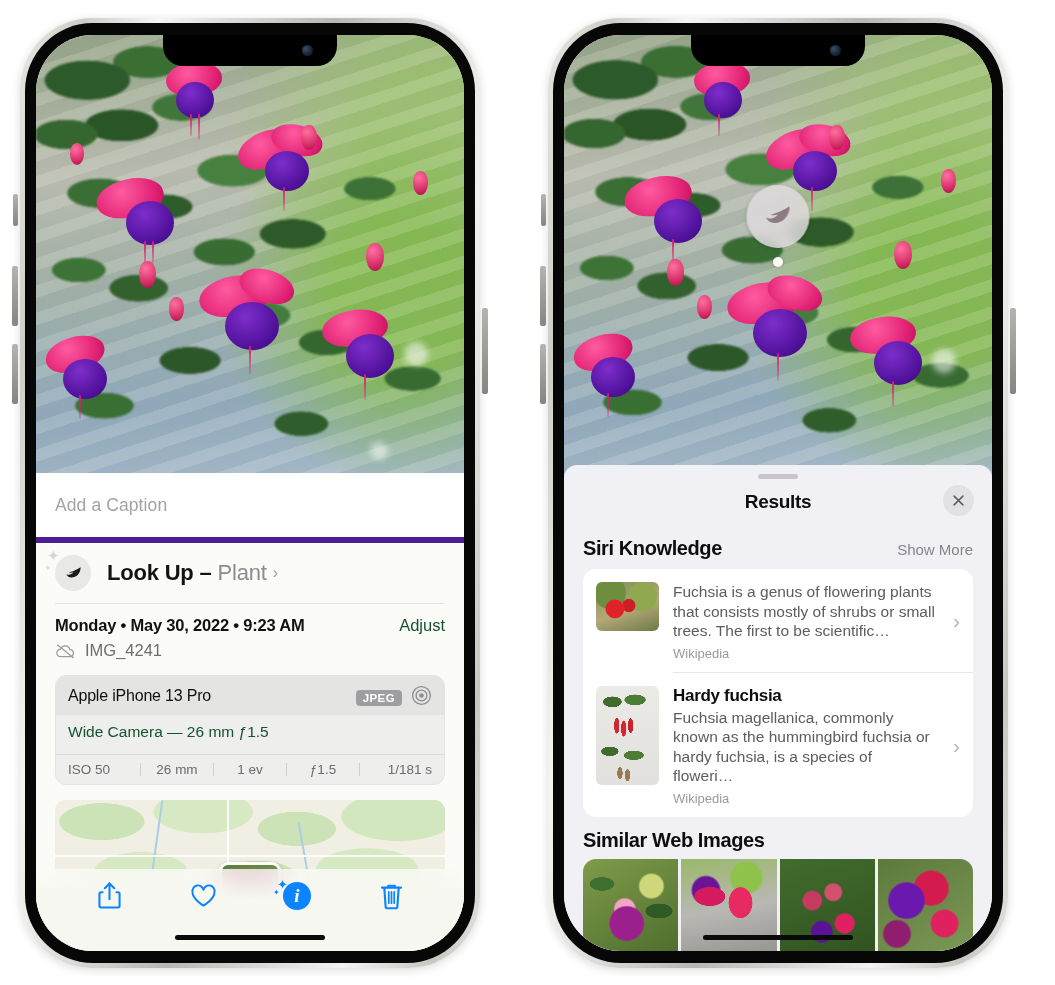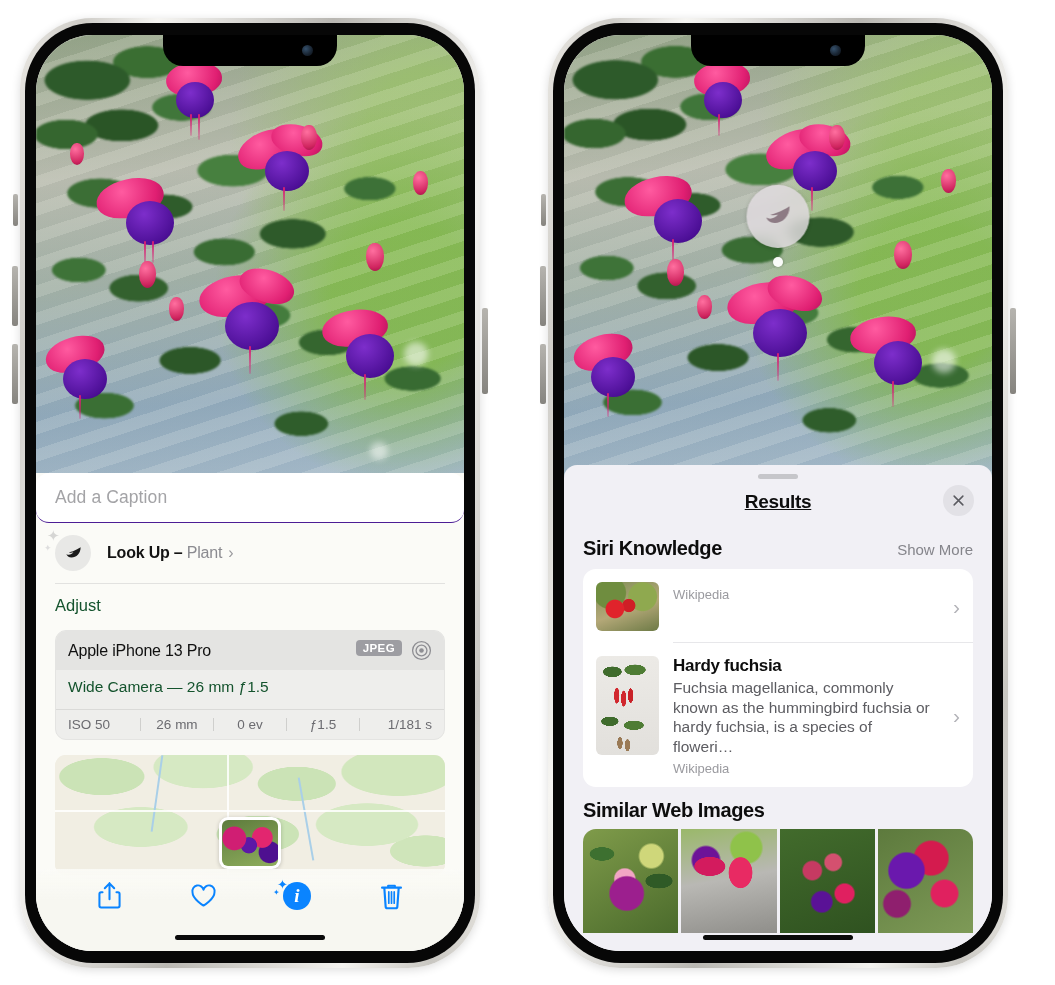--- a/index.html
+++ b/index.html
@@ -147,43 +147,42 @@
     box-shadow: 0 0 3px rgba(0,0,0,.3);
   }
 
   
   .info-sheet {
     position: absolute; left: 0; right: 0; bottom: 0; top: 438px;
     background: #fbfbf7; z-index: 20;
     display: flex; flex-direction: column;
   }
   .caption-row {
-    height: 50px; background: #ffffff;
+    height: 70px; background: #ffffff;
     display: flex; align-items: center; padding: 0 19px;
-    border-bottom: 1px solid #4c1d95;
-    border-radius: 13px;
+    border-bottom: 6px solid #4c1d95;
   }
   .caption-ph { font-size: 17.5px; color: #a3a3a6; letter-spacing:.1px; }
 
   .lookup-row {
     height: 60px; display: flex; align-items: center; padding: 0 19px;
     position: relative;
   }
   .lookup-icon-wrap { position: relative; width: 36px; height: 36px; margin-right: 16px; }
   .lookup-circle {
     position: absolute; left: 0; top: 0;
     width: 36px; height: 36px; border-radius: 50%;
     background: #e8e8e6; display: flex; align-items: center; justify-content: center;
   }
   .lookup-circle svg { width: 19px; height: 19px; }
   .spark {
     position: absolute; left: -8px; top: -7px; color: #d6d6d4; font-size: 15px; line-height: 1;
   }
   .spark2 { position: absolute; left: -11px; top: 9px; color: #dedede; font-size: 9px; line-height:1; }
-  .lookup-text { font-size: 16px; font-weight: 700; color: #131313; letter-spacing: -.2px; }
+  .lookup-text { font-size: 22px; font-weight: 700; color: #131313; letter-spacing: -.2px; }
   .lookup-sub { font-weight: 400; color: #8b8b90; }
   .chev-sm { color: #9a9a9e; font-size: 16px; margin-left: 6px; }
 
   .divider { height: 1px; background: #e2e2e0; margin: 0 19px; }
 
   .datetime-row {
     padding: 12px 19px 0 19px; display: flex; align-items: flex-start;
     justify-content: space-between;
   }
   .dt-left { display: flex; flex-direction: column; gap: 6px; }
@@ -195,21 +194,21 @@
   .meta-card {
     margin: 15px 19px 0 19px;
     background: #eeeeec; border-radius: 11px; overflow: hidden;
     border: 1px solid #e4e4e2;
   }
   .meta-head {
     display: flex; align-items: center; justify-content: space-between;
     padding: 9px 12px; background: #e4e4e2;
   }
   .meta-device { font-size: 16px; font-weight: 400; color: #101010; letter-spacing: -.2px; }
-  .meta-head-right { display: flex; align-items: flex-start; gap: 9px; }
+  .meta-head-right { display: flex; align-items: flex-end; gap: 9px; }
   .badge-jpeg {
     background: #9d9da2; color: #fff; font-size: 11.5px; font-weight: 700;
     padding: 2px 7px; border-radius: 4px; letter-spacing: .4px;
   }
   .aperture-ico { width: 21px; height: 21px; }
 
   .meta-body { padding: 8px 12px 9px 12px; }
   .meta-l1 { font-size: 15.5px; color: #14532d; margin-bottom: 4px; }
   .meta-l2row { display: flex; align-items: center; justify-content: space-between; }
   .meta-l2 { font-size: 15.5px; color: #5e5e63; }
@@ -286,21 +285,21 @@
     border-top-left-radius: 13px; border-top-right-radius: 13px;
     overflow: hidden;
   }
   .grabber {
     width: 40px; height: 5px; border-radius: 3px; background: #c6c6ca;
     margin: 9px auto 0 auto;
   }
   .results-head {
     position: relative; height: 46px; display: flex; align-items: center; justify-content: center;
   }
-  .results-title { font-size: 19px; font-weight: 700; color: #0d0d0d; letter-spacing: -.3px; text-decoration: underline; }
+  .results-title { font-size: 19px; font-weight: 700; color: #0d0d0d; letter-spacing: -.3px; }
   .close-btn {
     position: absolute; right: 18px; top: 6px;
     width: 31px; height: 31px; border-radius: 50%; background: #e2e1e6;
     display: flex; align-items: center; justify-content: center;
   }
   .close-btn svg { width: 15px; height: 15px; }
 
   .section-head {
     display: flex; align-items: baseline; justify-content: space-between;
     padding: 12px 19px 9px 19px;
@@ -457,20 +456,30 @@
                   </svg>
               </div>
             </div>
             <span class="lookup-text"><span>Look Up –</span> <span class="lookup-sub">Plant</span></span>
             <span class="chev-sm">›</span>
           </div>
 
           <div class="divider"></div>
 
           <div class="datetime-row">
+            <div class="dt-left">
+              <div class="dt-line">Monday • May 30, 2022 • 9:23 AM</div>
+              <div class="fname-line">
+                <svg width="21" height="16" viewBox="0 0 24 18">
+                  <path d="M6.5 15.5h10.2a4 4 0 0 0 .4-8 5.6 5.6 0 0 0-10.7-.7A4.1 4.1 0 0 0 6.5 15.5z" fill="none" stroke="#9a9a9f" stroke-width="1.4"></path>
+                  <line x1="3" y1="2.2" x2="21" y2="16.6" stroke="#9a9a9f" stroke-width="1.4" stroke-linecap="round"></line>
+                </svg>
+                <span class="fname">IMG_4241</span>
+              </div>
+            </div>
             <span class="adjust-btn">Adjust</span>
           </div>
 
           <div class="meta-card">
             <div class="meta-head">
               <span class="meta-device">Apple iPhone 13 Pro</span>
               <span class="meta-head-right">
                 <span class="badge-jpeg">JPEG</span>
                 <svg class="aperture-ico" viewBox="0 0 24 24">
                   <circle cx="12" cy="12" r="10.2" fill="none" stroke="#8e8e93" stroke-width="1.5"></circle>
@@ -480,21 +489,21 @@
               </span>
             </div>
             <div class="meta-body">
               <div class="meta-l1">Wide Camera — 26 mm ƒ1.5</div>
             </div>
             <div class="meta-foot">
               <span class="mf-item">ISO 50</span>
               <span class="mf-sep"></span>
               <span class="mf-item">26 mm</span>
               <span class="mf-sep"></span>
-              <span class="mf-item">0 ev</span>
+              <span class="mf-item">1 ev</span>
               <span class="mf-sep"></span>
               <span class="mf-item">ƒ1.5</span>
               <span class="mf-sep"></span>
               <span class="mf-item">1/181 s</span>
             </div>
           </div>
 
           <div class="map-wrap">
             <div class="map-bg"></div>
             <div class="map-river" style="left:26%;top:0;width:2px;height:64%;transform:rotate(8deg);"></div>
@@ -624,20 +633,21 @@
             <span class="show-more">Show More</span>
           </div>
 
           <div class="knowledge-card">
 
             <div class="k-row">
               <div class="k-thumb t1">
                 <div class="k-thumb-a"></div>
               </div>
               <div class="k-body">
+                <div class="k-desc">Fuchsia is a genus of flowering plants that consists mostly of shrubs or small trees. The first to be scientific…</div>
                 <div class="k-src">Wikipedia</div>
               </div>
               <span class="k-chev">›</span>
             </div>
 
             <div class="k-sep"></div>
 
             <div class="k-row">
               <div class="k-thumb t2">
                 <div class="k-thumb-b"></div>

